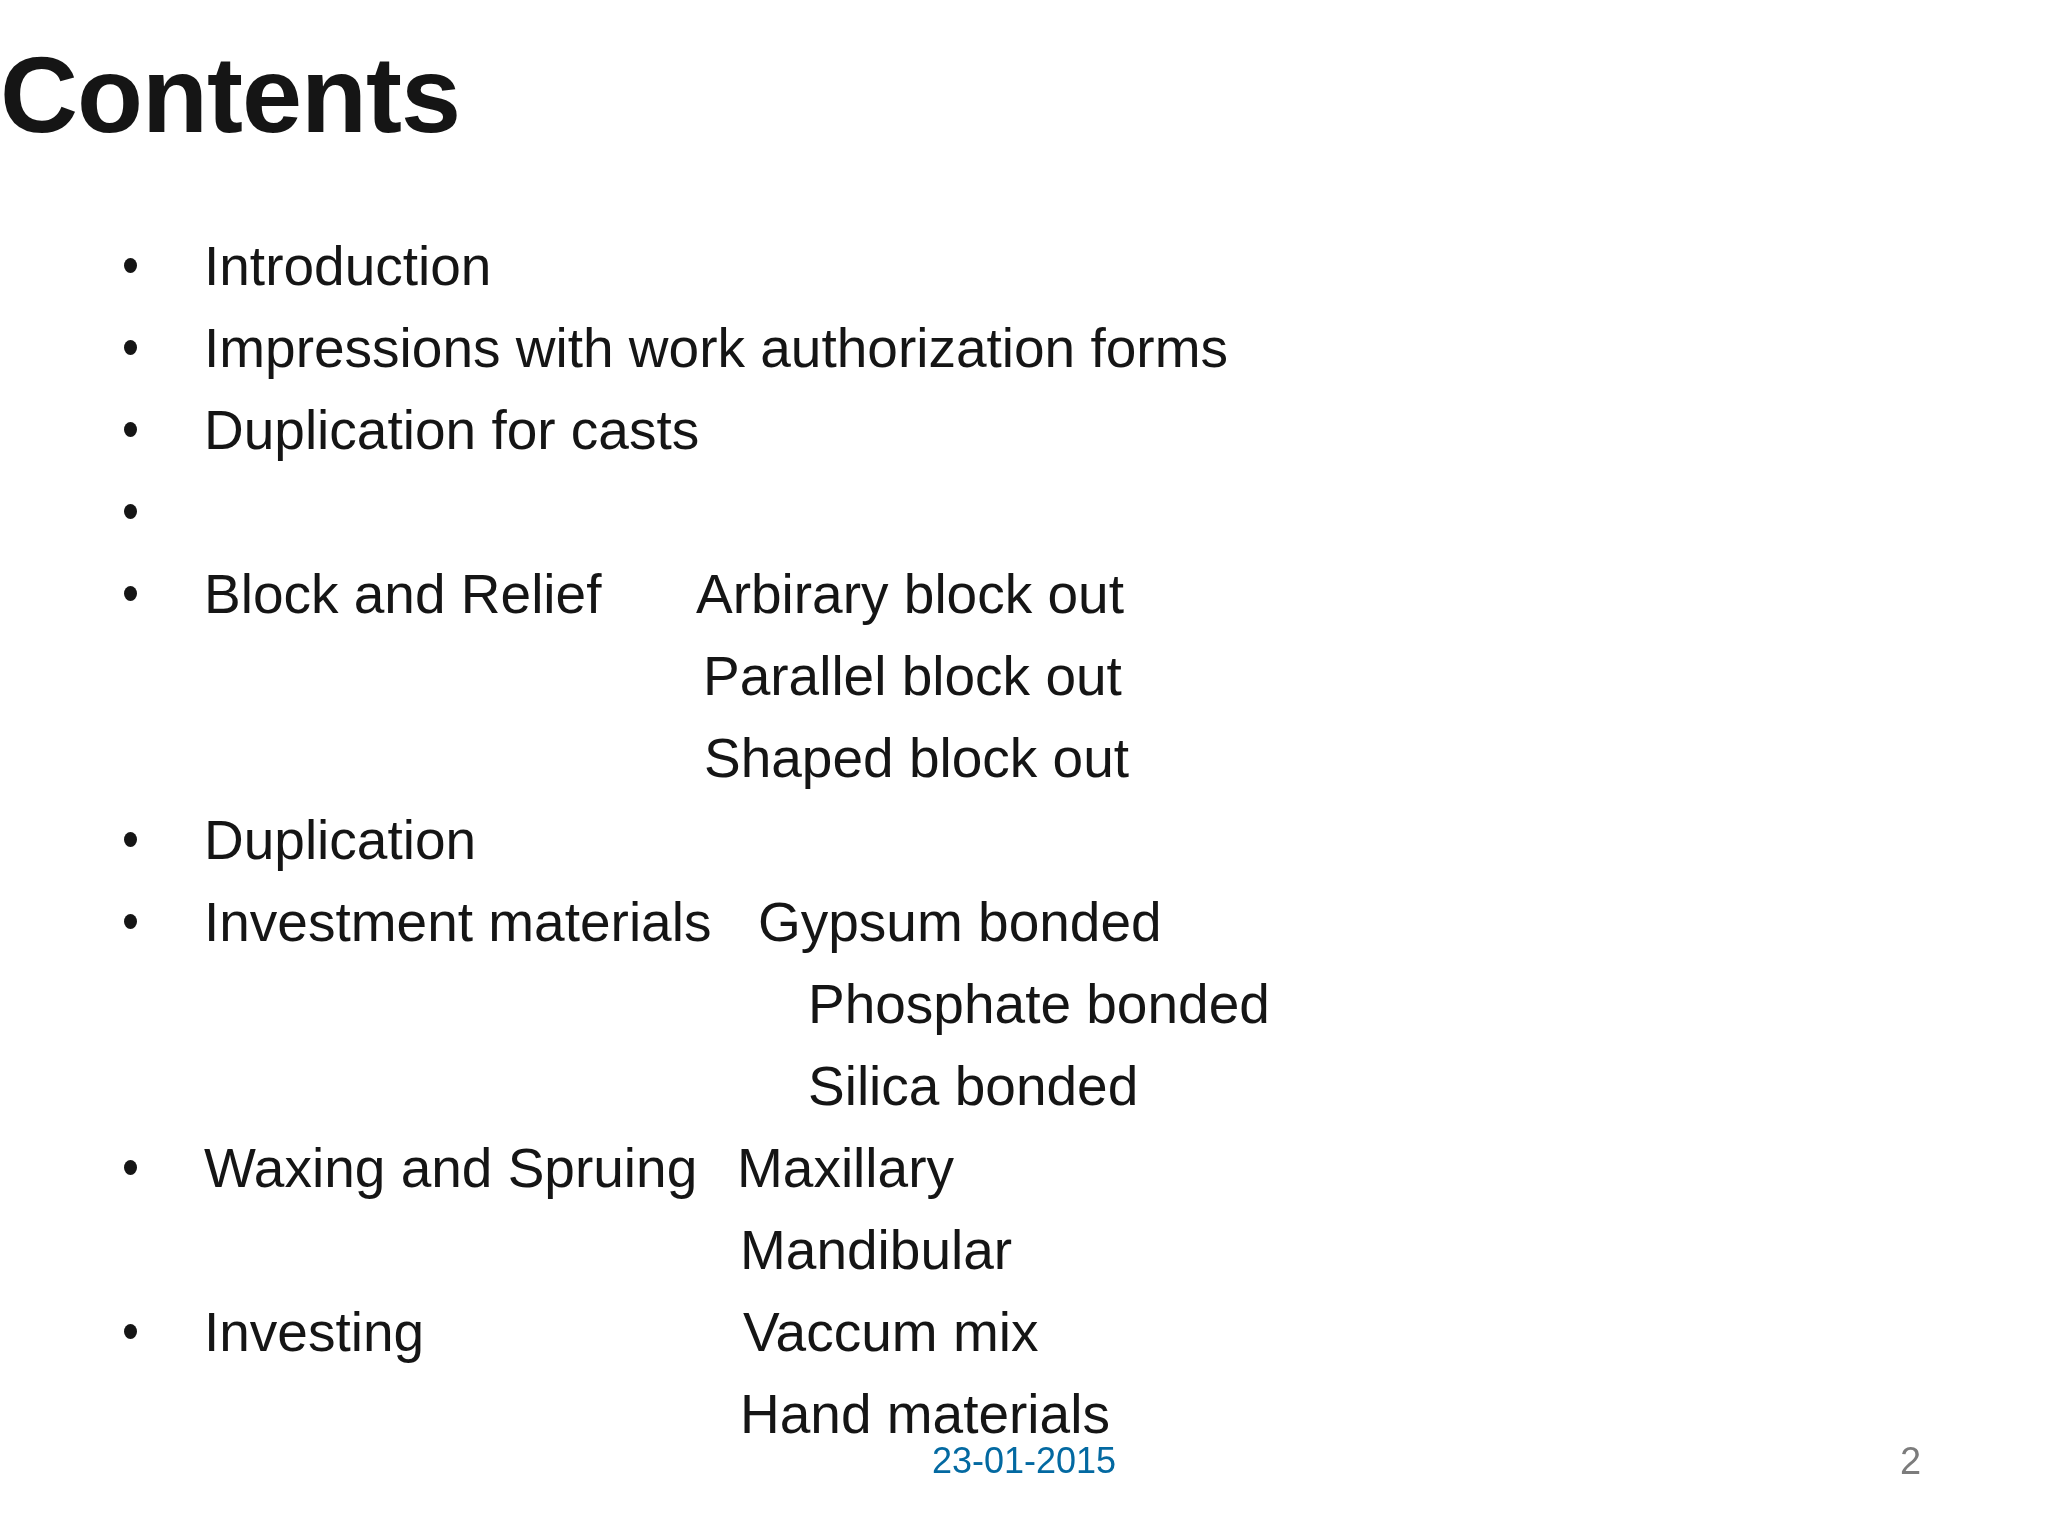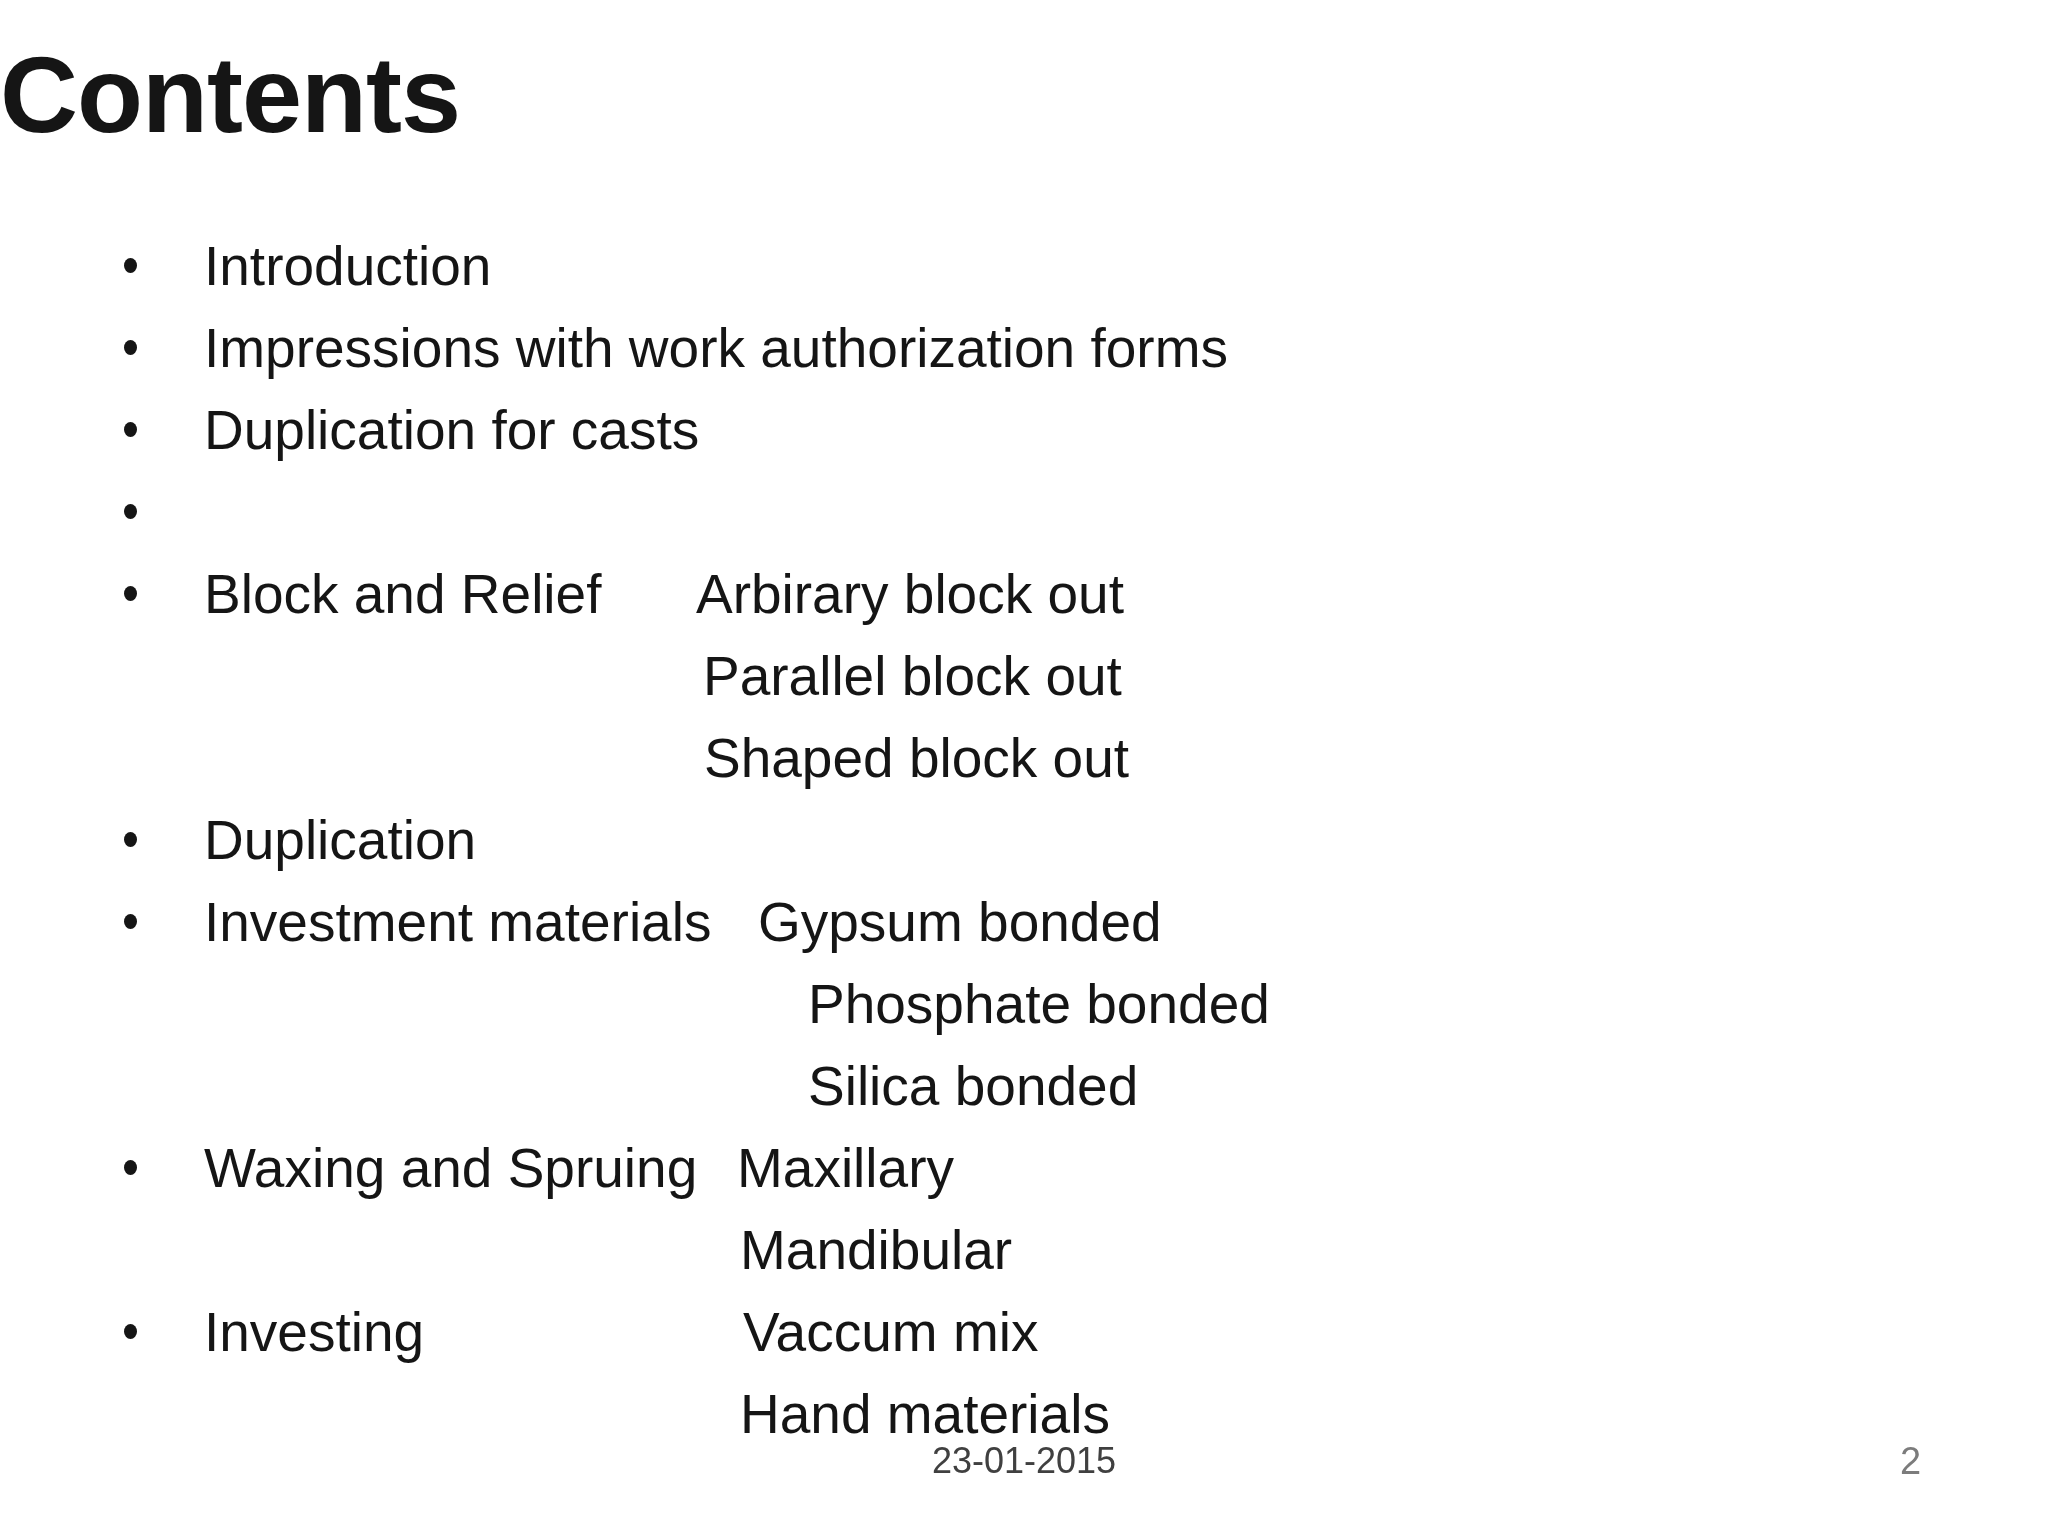--- a/index.html
+++ b/index.html
@@ -56,21 +56,21 @@
   }
   .c1 { left: 204px; }
   .footer-date {
     position: absolute;
     top: 1440px;
     left: 0;
     right: 0;
     text-align: center;
     font-size: 36px;
     line-height: 42px;
-    color: #404040;
+    color: #0369a1;
   }
   .page-number {
     position: absolute;
     top: 1440px;
     left: 1900px;
     font-size: 38px;
     line-height: 42px;
     color: #7c7c7c;
   }
 </style>

